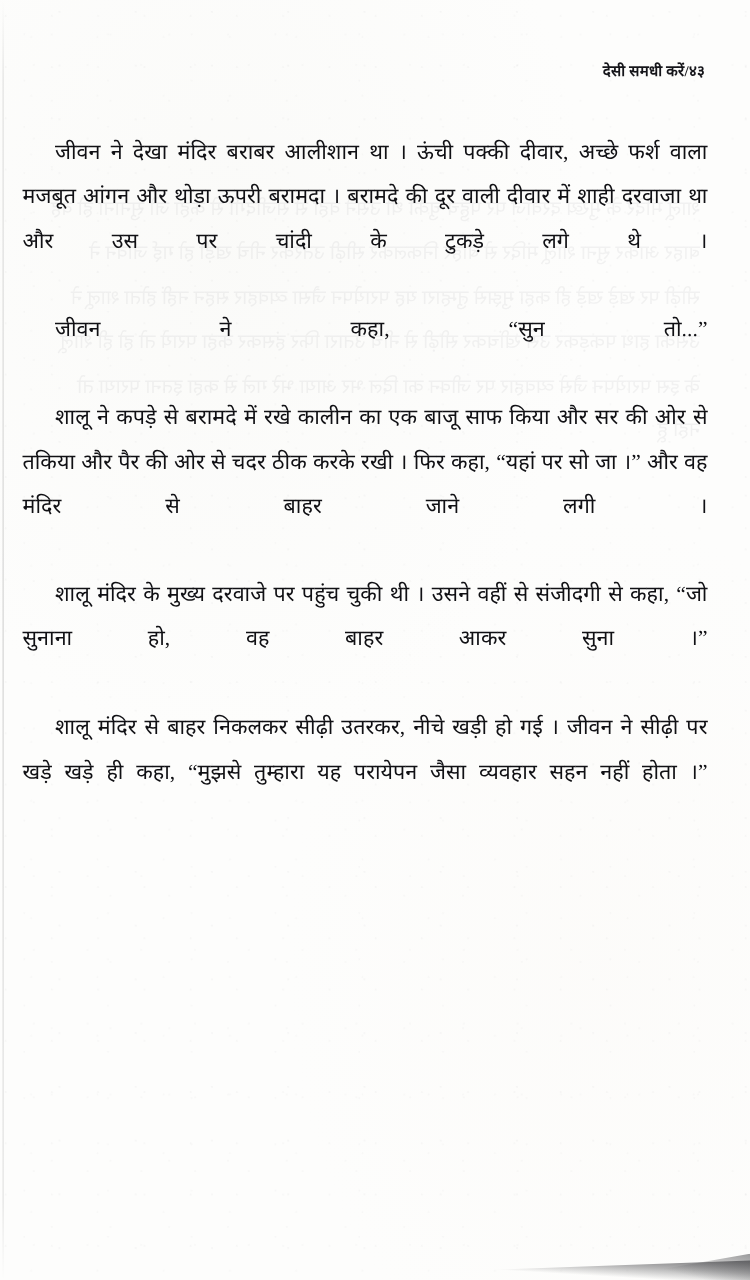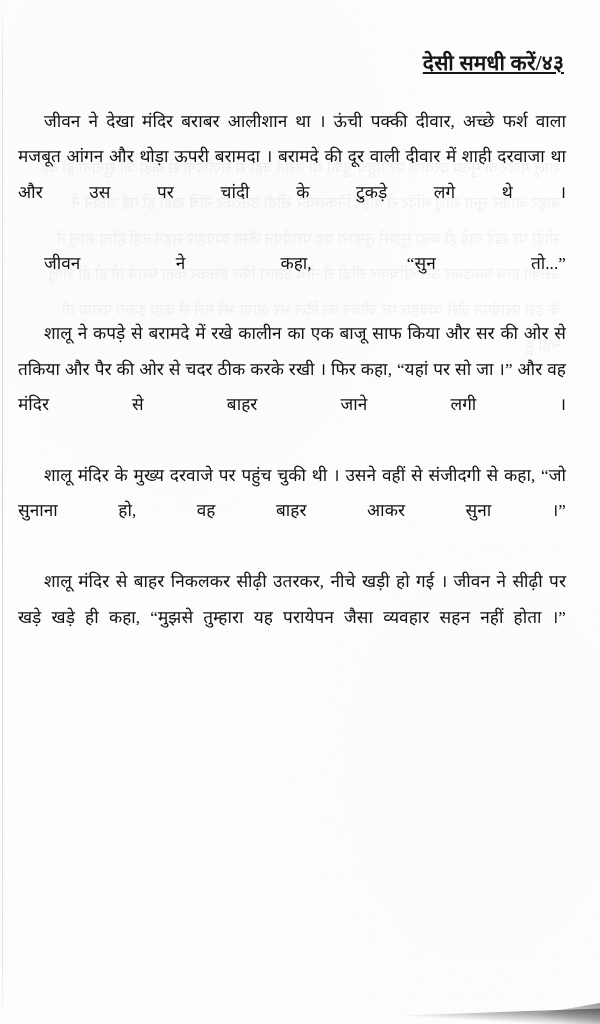--- a/index.html
+++ b/index.html
@@ -69,27 +69,26 @@
     top: 0;
     width: 548px;
     height: 1024px;
   }
 
   
   .running-head {
     position: absolute;
     top: 48px;
     right: 2px;
-    font-size: 21px;
+    font-size: 12px;
     font-weight: 700;
     letter-spacing: 0.2px;
     color: #15151a;
     white-space: nowrap;
     text-rendering: optimizeLegibility;
-    text-decoration: underline;
   }
 
   .body-text {
     position: absolute;
     top: 104px;
     left: 0;
     width: 548px;
   }
 
   p.para {

